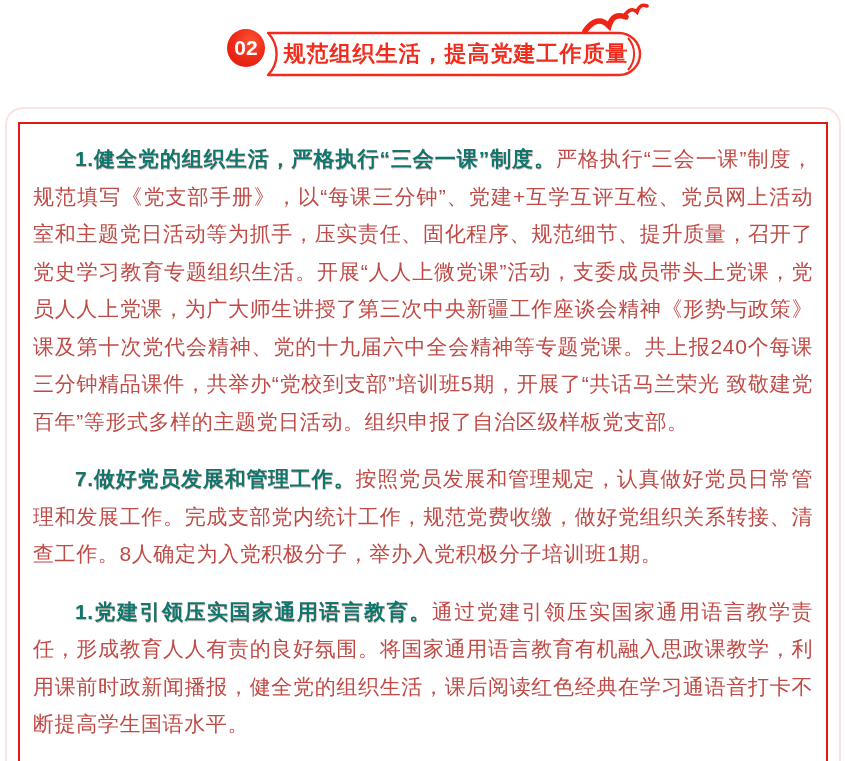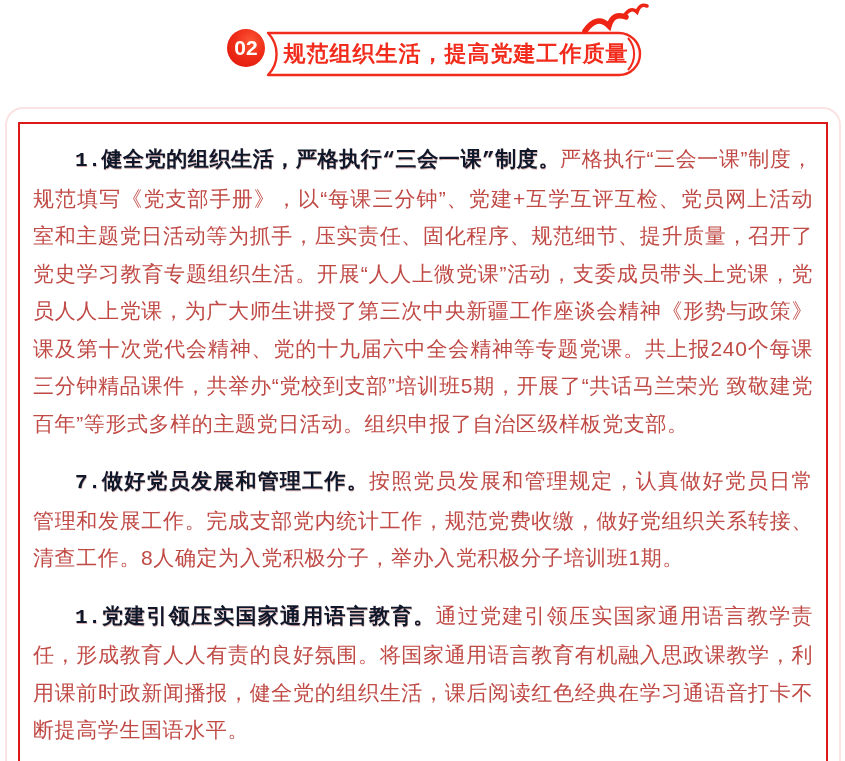--- a/index.html
+++ b/index.html
@@ -77,24 +77,23 @@
   .red-box p {
     margin: 0 0 20px 0;
     font-size: 21px;
     line-height: 37.5px;
     letter-spacing: 0.6px;
     color: #c04a45;
     text-align: justify;
     text-indent: 2em;
   }
   .red-box p strong {
-    color: #0f172a;
+    color: #0f766e;
     font-weight: bold;
     text-shadow: 0.5px 0.5px 0 rgba(140, 35, 28, 0.35);
-    font-family: Liberation Mono, monospace;
   }
 </style>
 </head>
 <body>
 
 <div class="page">
 
   <header class="header">
     <svg class="header-svg" viewBox="0 0 845 107" xmlns="http://www.w3.org/2000/svg">
 

